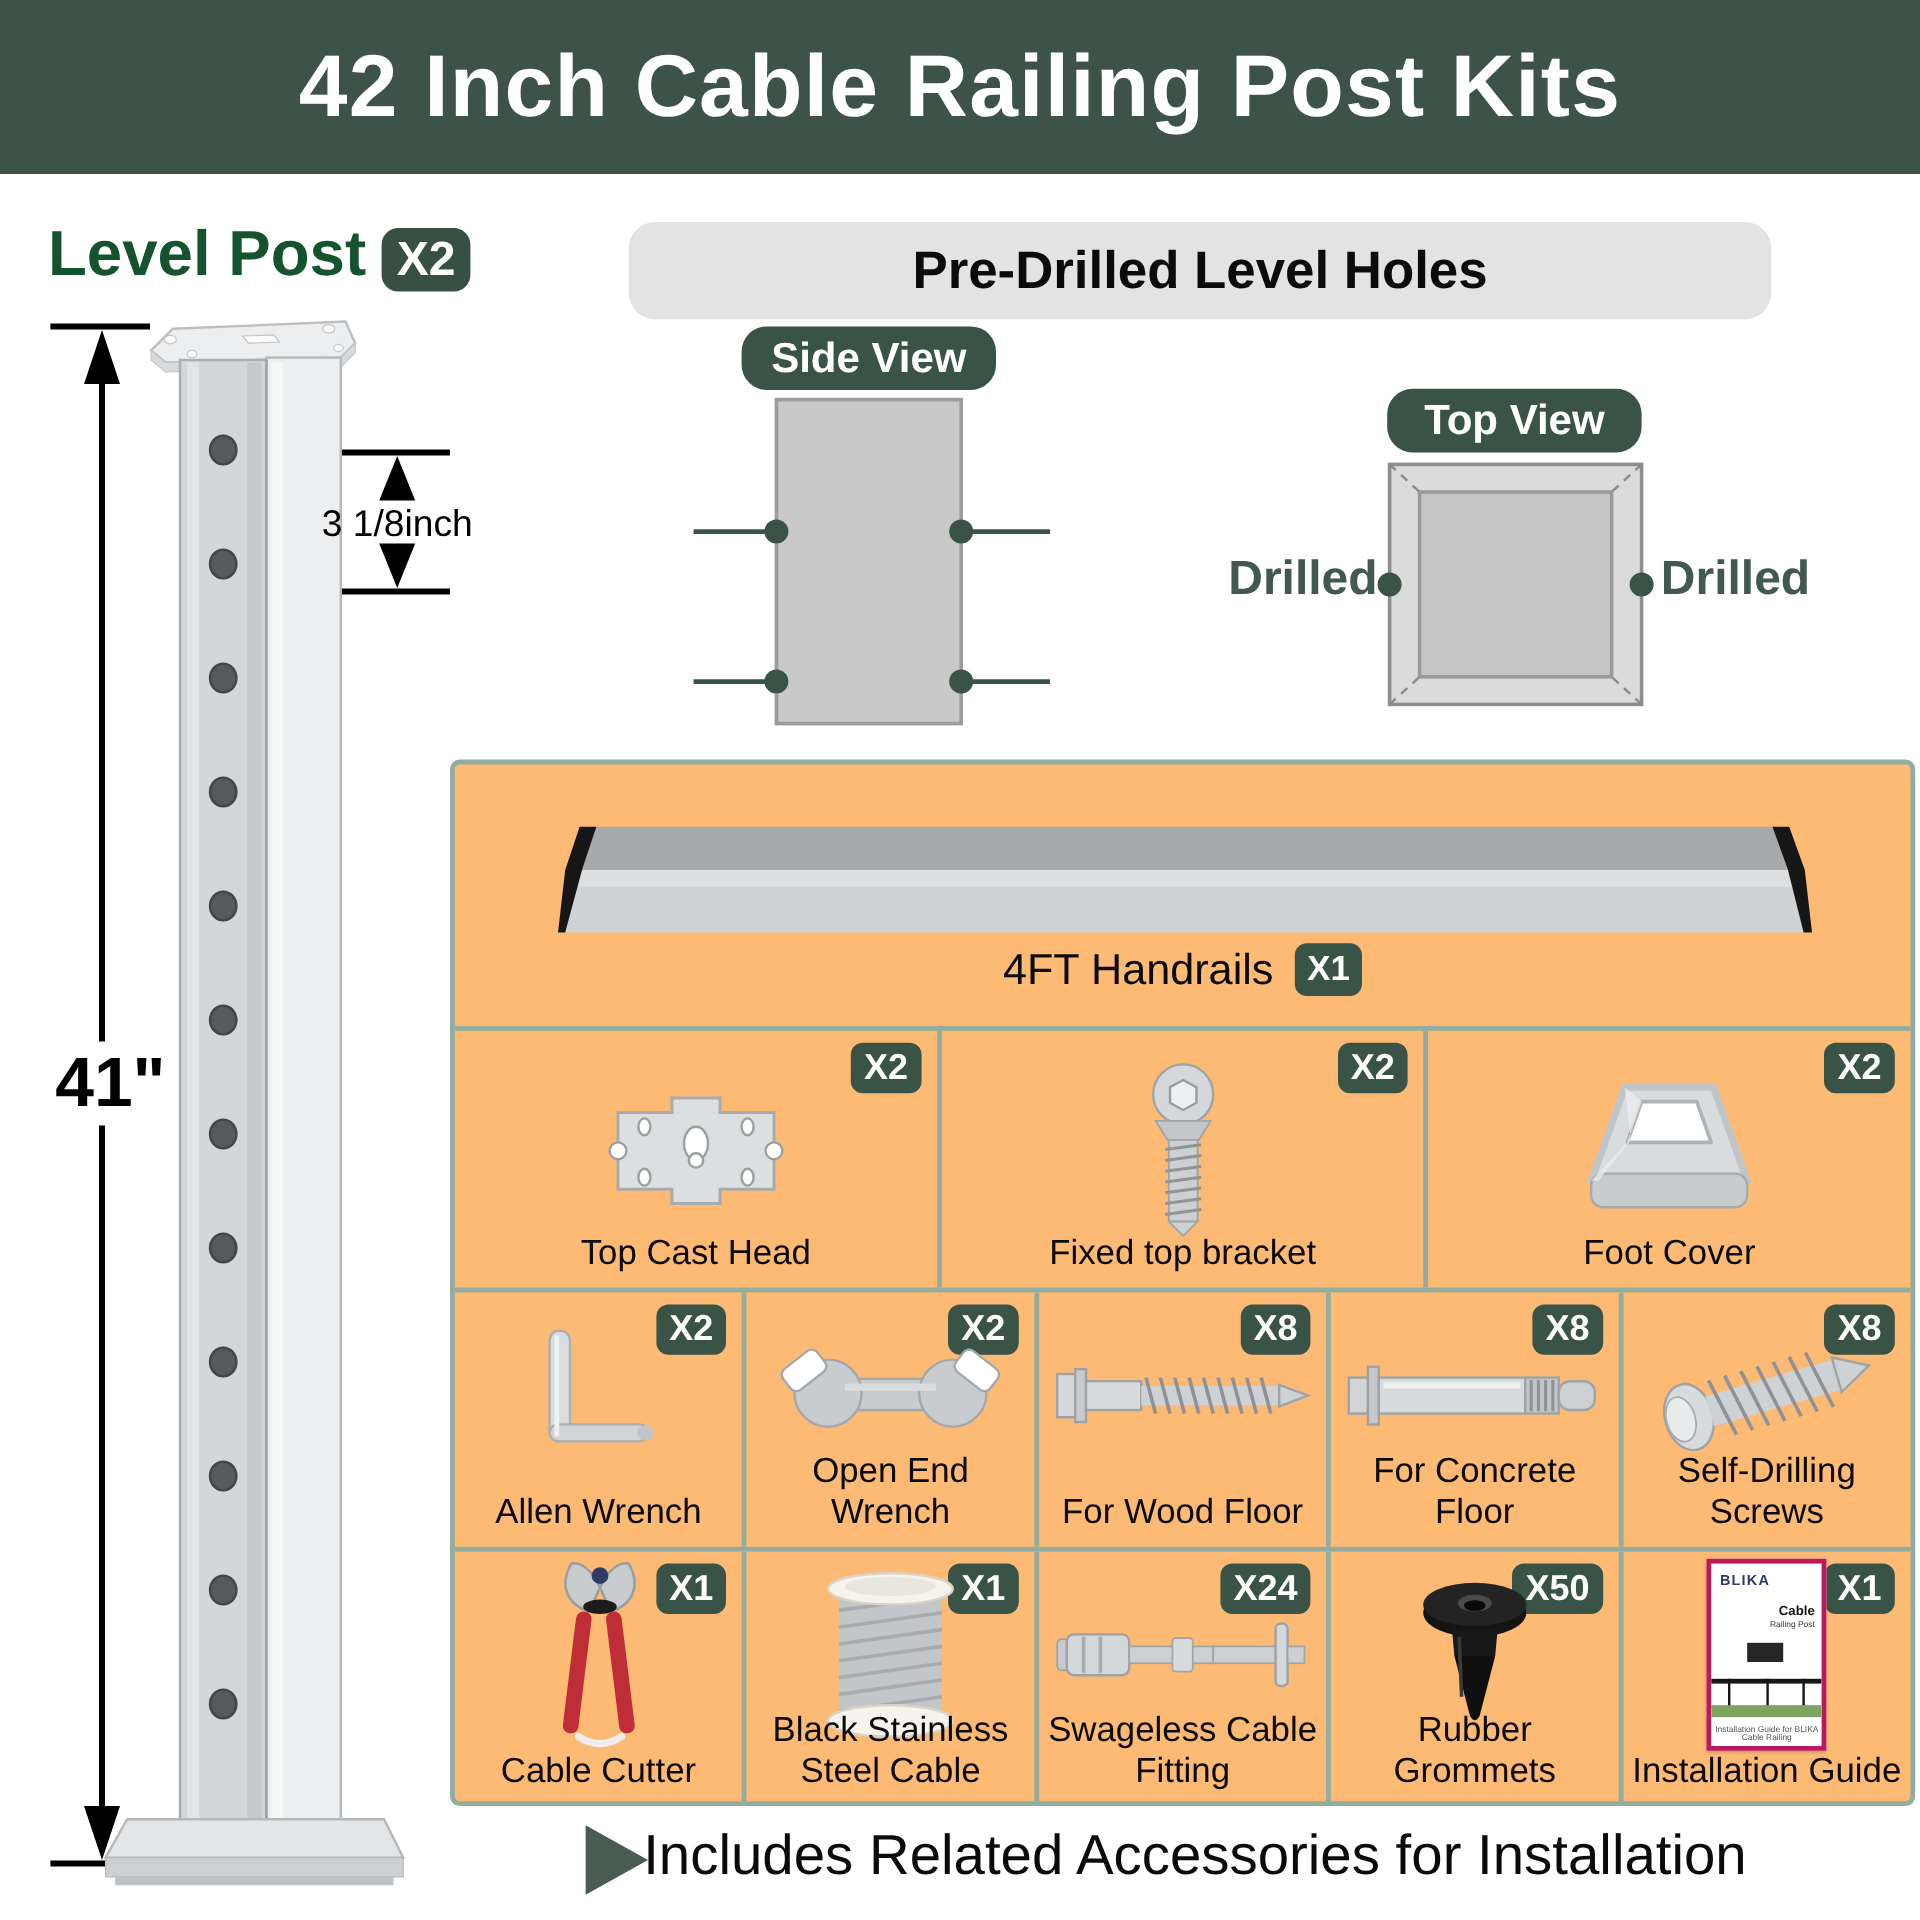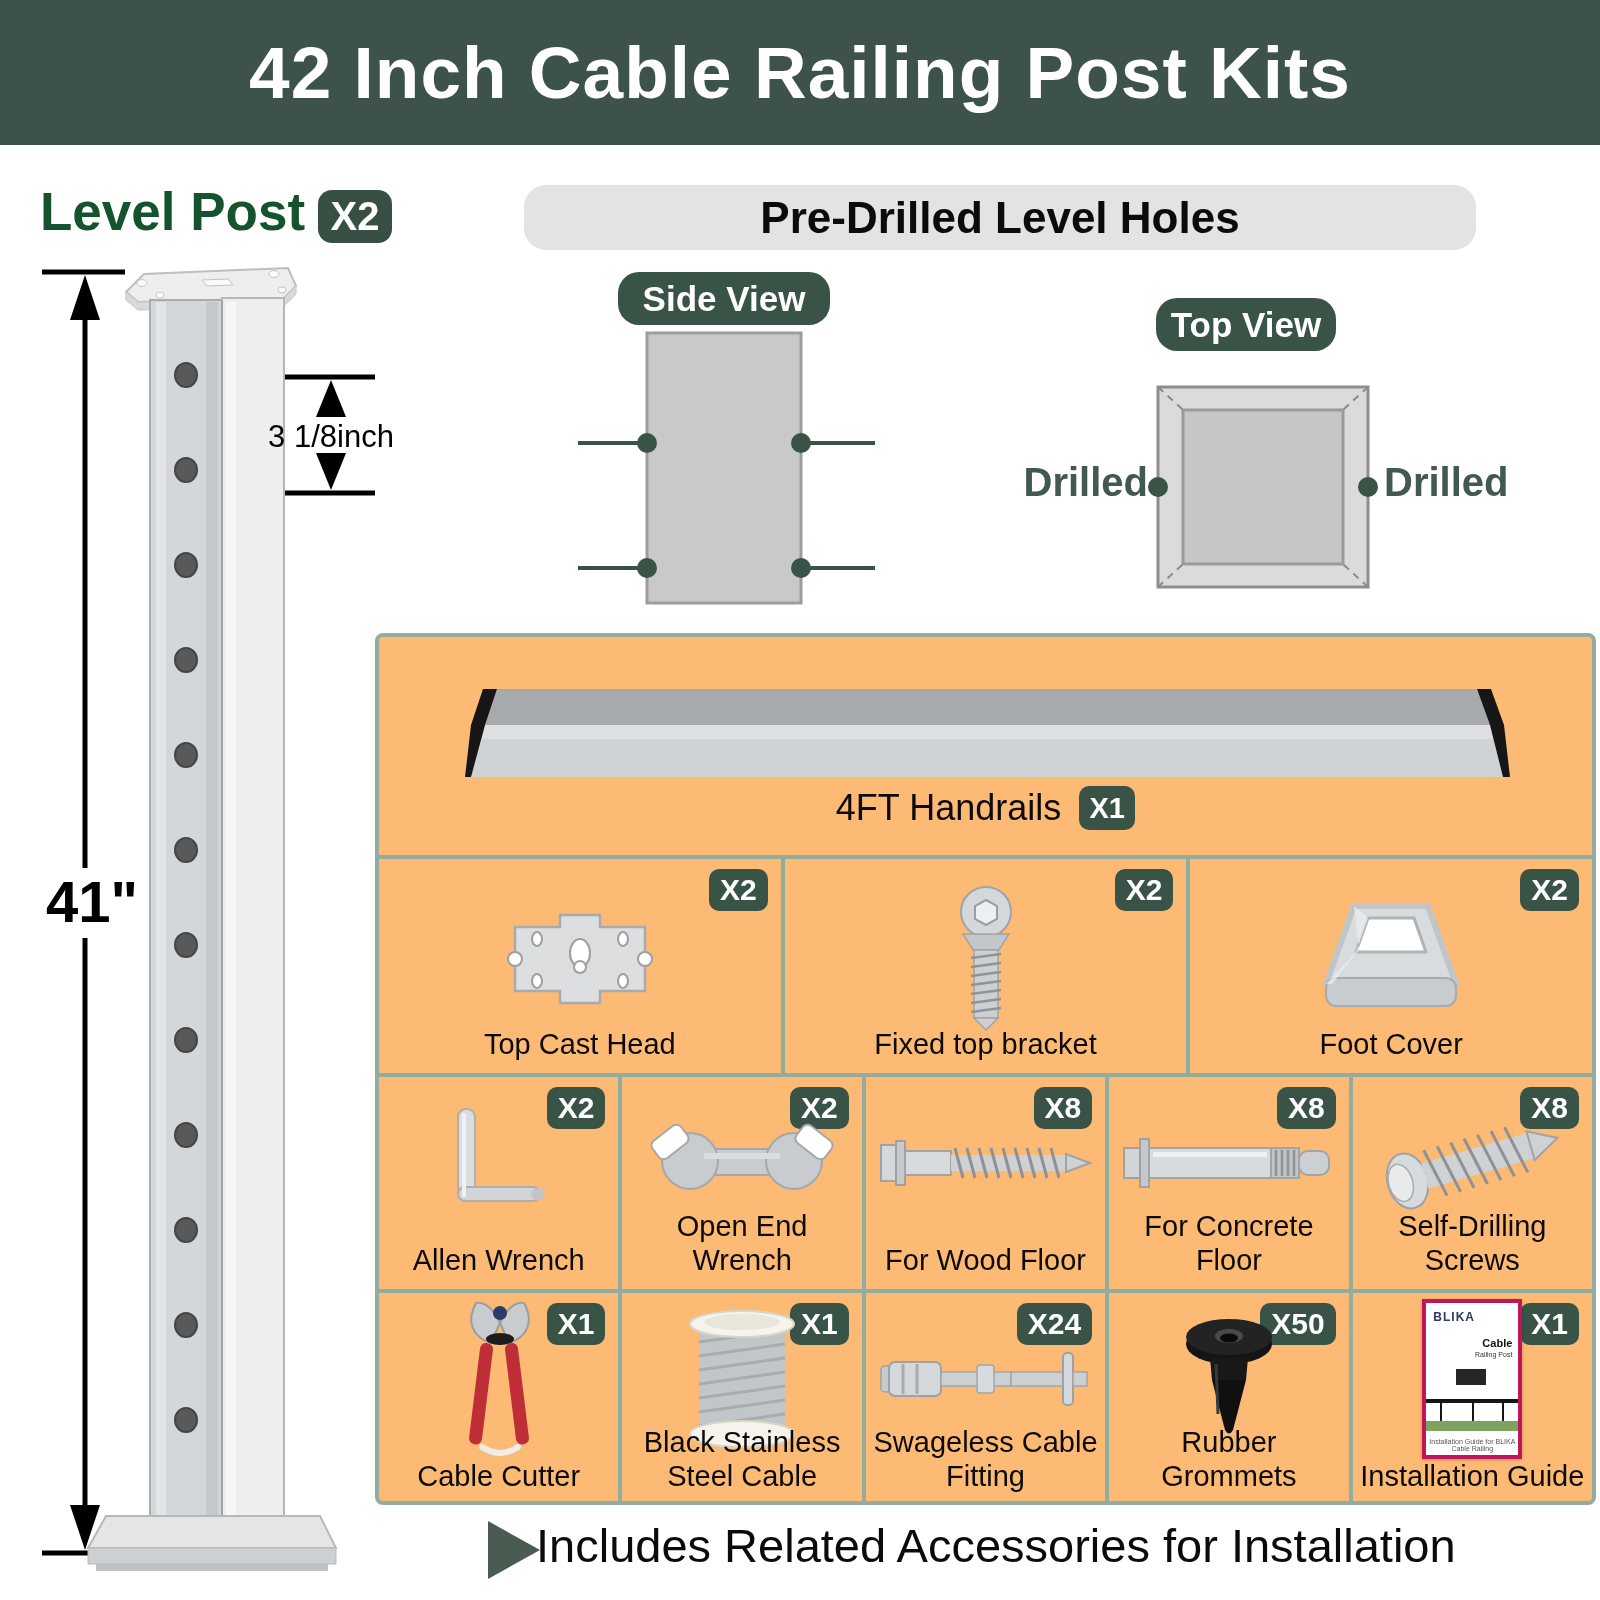--- a/index.html
+++ b/index.html
@@ -11,27 +11,27 @@
   .header{left:0;top:0;width:1600px;height:145px;background:#3D5349;display:flex;align-items:center;justify-content:center;}
   .header h1{margin:0;color:#fff;font-size:73px;font-weight:bold;letter-spacing:1px;}
 
   
   .lp-title{left:40px;top:181px;font-size:53px;font-weight:bold;color:#14532d;}
   .badge{background:#384F44;color:#fff;font-weight:bold;border-radius:12px;
          display:inline-flex;align-items:center;justify-content:center;}
   .lp-badge{left:318px;top:190px;width:74px;height:53px;font-size:40px;border-radius:14px;}
 
   
-  .gray-bar{left:524px;top:185px;width:952px;height:65px;background:#E3E3E3;border-radius:22px;
+  .gray-bar{left:524px;top:185px;width:952px;height:81px;background:#E3E3E3;border-radius:22px;
             display:flex;align-items:center;justify-content:center;}
   .gray-bar span{font-size:44px;font-weight:bold;color:#0b0b0b;}
   .view-badge{height:53px;border-radius:21px;font-size:35px;background:#3A5347;color:#fff;font-weight:bold;
               display:flex;align-items:center;justify-content:center;}
   .sv-badge{left:618px;top:272px;width:212px;}
-  .tv-badge{left:1156px;top:298px;width:180px;}
+  .tv-badge{left:1156px;top:324px;width:212px;}
   .drilled{font-size:40px;font-weight:bold;color:#41594E;top:460px;}
   .drilled-left{left:960px;width:188px;text-align:right;}
   .drilled-right{left:1384px;width:200px;text-align:left;}
 
   
   .kit-box{left:375px;top:633px;width:1221px;height:872px;background:#fdba74;border:4px solid #92AC9F;
            border-radius:8px;box-sizing:border-box;overflow:hidden;}
   .hr-label-row{left:0;top:148px;width:1213px;height:46px;display:flex;align-items:center;justify-content:center;gap:18px;}
   .hr-label-row .txt{font-size:36px;color:#0b0b0b;}
   .hr-badge{width:56px;height:44px;font-size:29px;border-radius:10px;background:#3A5347;}

